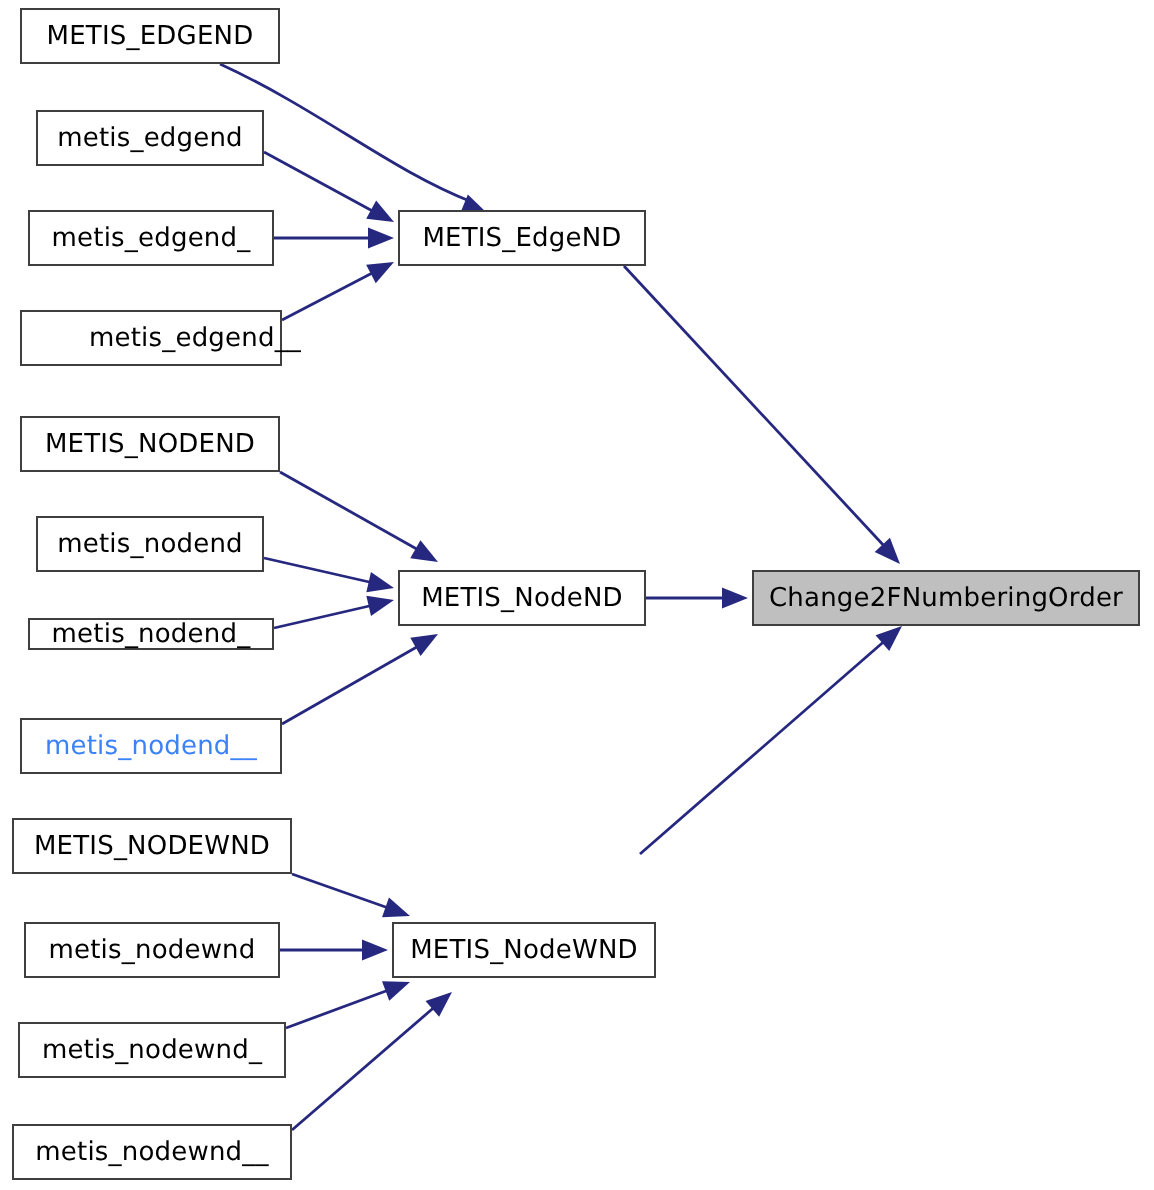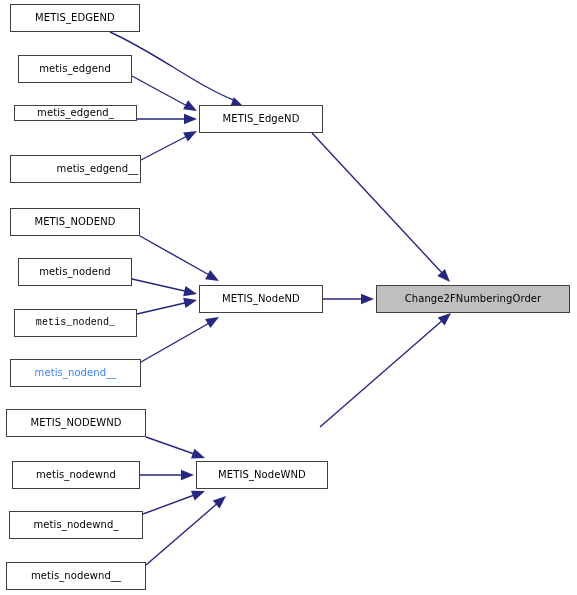--- a/index.html
+++ b/index.html
@@ -27,21 +27,21 @@
     width: 577px;
     height: 595px;
     pointer-events: none;
   }
   .node {
     position: absolute;
     box-sizing: border-box;
     border: 1px solid #3f3f3f;
     background: #ffffff;
     color: #000000;
-    font-size: 10px;
+    font-size: 13px;
     line-height: 1;
     display: flex;
     align-items: center;
     justify-content: center;
     white-space: nowrap;
     letter-spacing: 0.1px;
   }
   .node.highlight {
     background: #bfbfbf;
     border-color: #3f3f3f;
@@ -117,36 +117,36 @@
         <polygon points="451,313 444.61220220952714,325.4593755617218 437.7816805229529,317.6169286547138" fill="#26287f"></polygon>
       </g>
     </svg>
   <div id="node-layer">
       <div class="node" style="left: 10px; top: 4px; width: 130px; height: 28px; border-color: rgb(63, 63, 63); background: rgb(255, 255, 255); color: rgb(0, 0, 0);">
         <span class="node-label">METIS_EDGEND</span>
       </div>
       <div class="node" style="left: 18px; top: 55px; width: 114px; height: 28px; border-color: rgb(63, 63, 63); background: rgb(255, 255, 255); color: rgb(0, 0, 0);">
         <span class="node-label">metis_edgend</span>
       </div>
-      <div class="node" style="left: 14px; top: 105px; width: 123px; height: 16px; border-color: rgb(63, 63, 63); background: rgb(255, 255, 255); color: rgb(0, 0, 0);">
+      <div class="node" style="left: 14px; top: 105px; width: 123px; height: 28px; border-color: rgb(63, 63, 63); background: rgb(255, 255, 255); color: rgb(0, 0, 0);">
         <span class="node-label">metis_edgend_</span>
       </div>
       <div class="node" style="left: 10px; top: 155px; width: 131px; height: 28px; border-color: rgb(63, 63, 63); background: rgb(255, 255, 255); color: rgb(0, 0, 0); padding-left: 44px;">
         <span class="node-label">metis_edgend__</span>
       </div>
       <div class="node" style="left: 199px; top: 105px; width: 124px; height: 28px; border-color: rgb(63, 63, 63); background: rgb(255, 255, 255); color: rgb(0, 0, 0);">
         <span class="node-label">METIS_EdgeND</span>
       </div>
       <div class="node" style="left: 10px; top: 208px; width: 130px; height: 28px; border-color: rgb(63, 63, 63); background: rgb(255, 255, 255); color: rgb(0, 0, 0);">
         <span class="node-label">METIS_NODEND</span>
       </div>
       <div class="node" style="left: 18px; top: 258px; width: 114px; height: 28px; border-color: rgb(63, 63, 63); background: rgb(255, 255, 255); color: rgb(0, 0, 0);">
         <span class="node-label">metis_nodend</span>
       </div>
-      <div class="node" style="left: 14px; top: 309px; width: 123px; height: 28px; border-color: rgb(63, 63, 63); background: rgb(255, 255, 255); color: rgb(0, 0, 0); font-family: Liberation Mono, monospace;">
+      <div class="node" style="left: 14px; top: 309px; width: 123px; height: 16px; border-color: rgb(63, 63, 63); background: rgb(255, 255, 255); color: rgb(0, 0, 0);">
         <span class="node-label">metis_nodend_</span>
       </div>
       <div class="node" style="left: 10px; top: 359px; width: 131px; height: 28px; border-color: rgb(63, 63, 63); background: rgb(255, 255, 255); color: #3b82f6;">
         <span class="node-label">metis_nodend__</span>
       </div>
       <div class="node" style="left: 199px; top: 285px; width: 124px; height: 28px; border-color: rgb(63, 63, 63); background: rgb(255, 255, 255); color: rgb(0, 0, 0);">
         <span class="node-label">METIS_NodeND</span>
       </div>
       <div class="node" style="left: 6px; top: 409px; width: 140px; height: 28px; border-color: rgb(63, 63, 63); background: rgb(255, 255, 255); color: rgb(0, 0, 0);">
         <span class="node-label">METIS_NODEWND</span>

